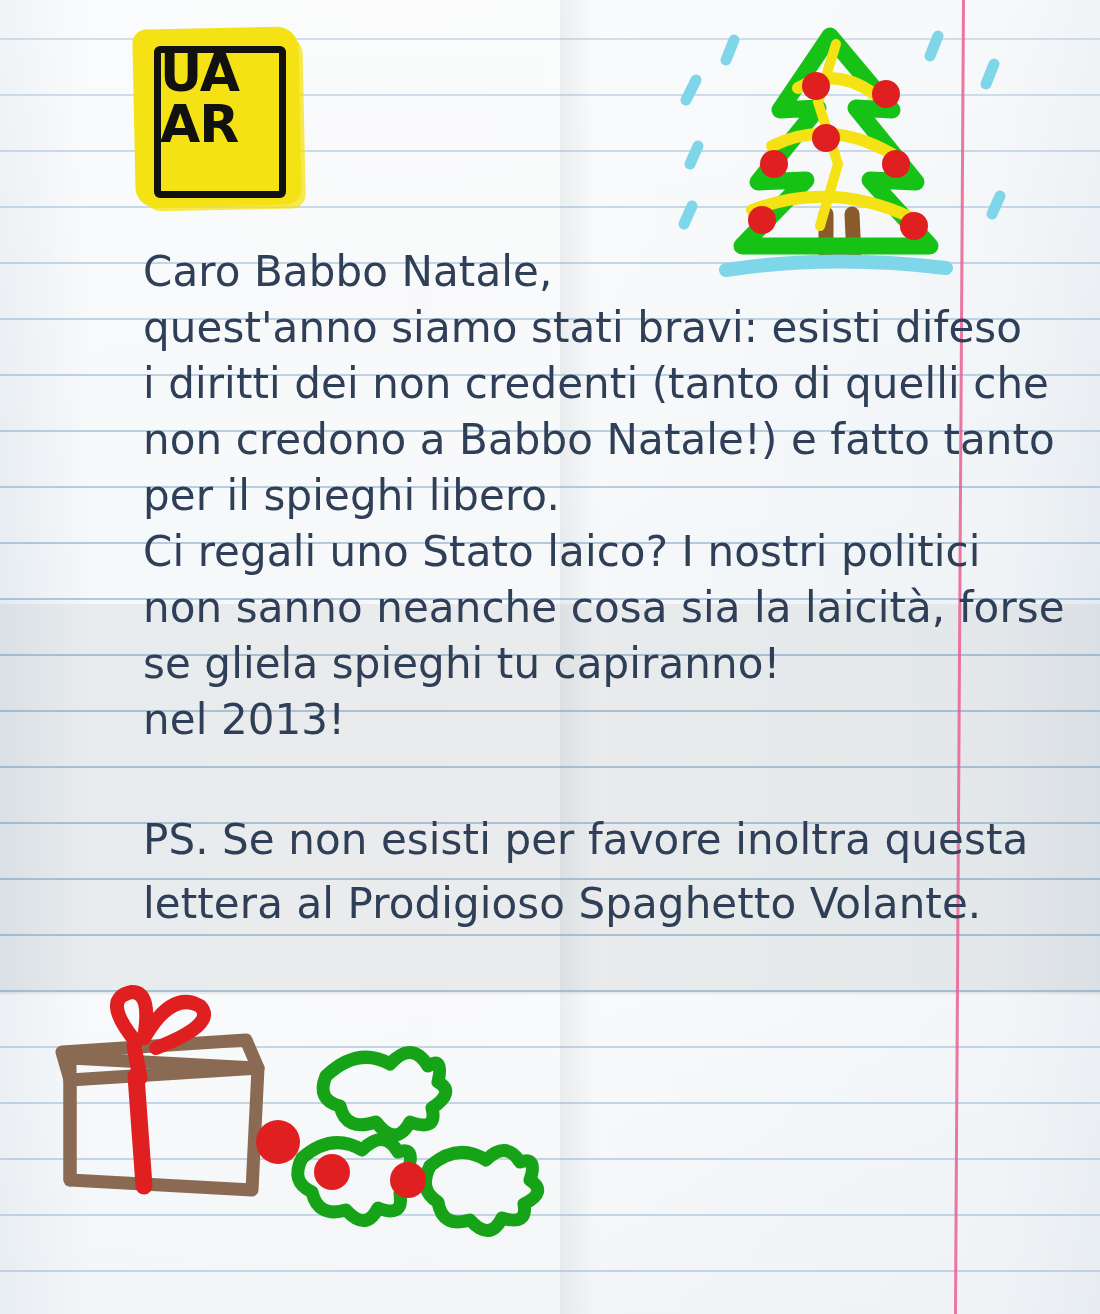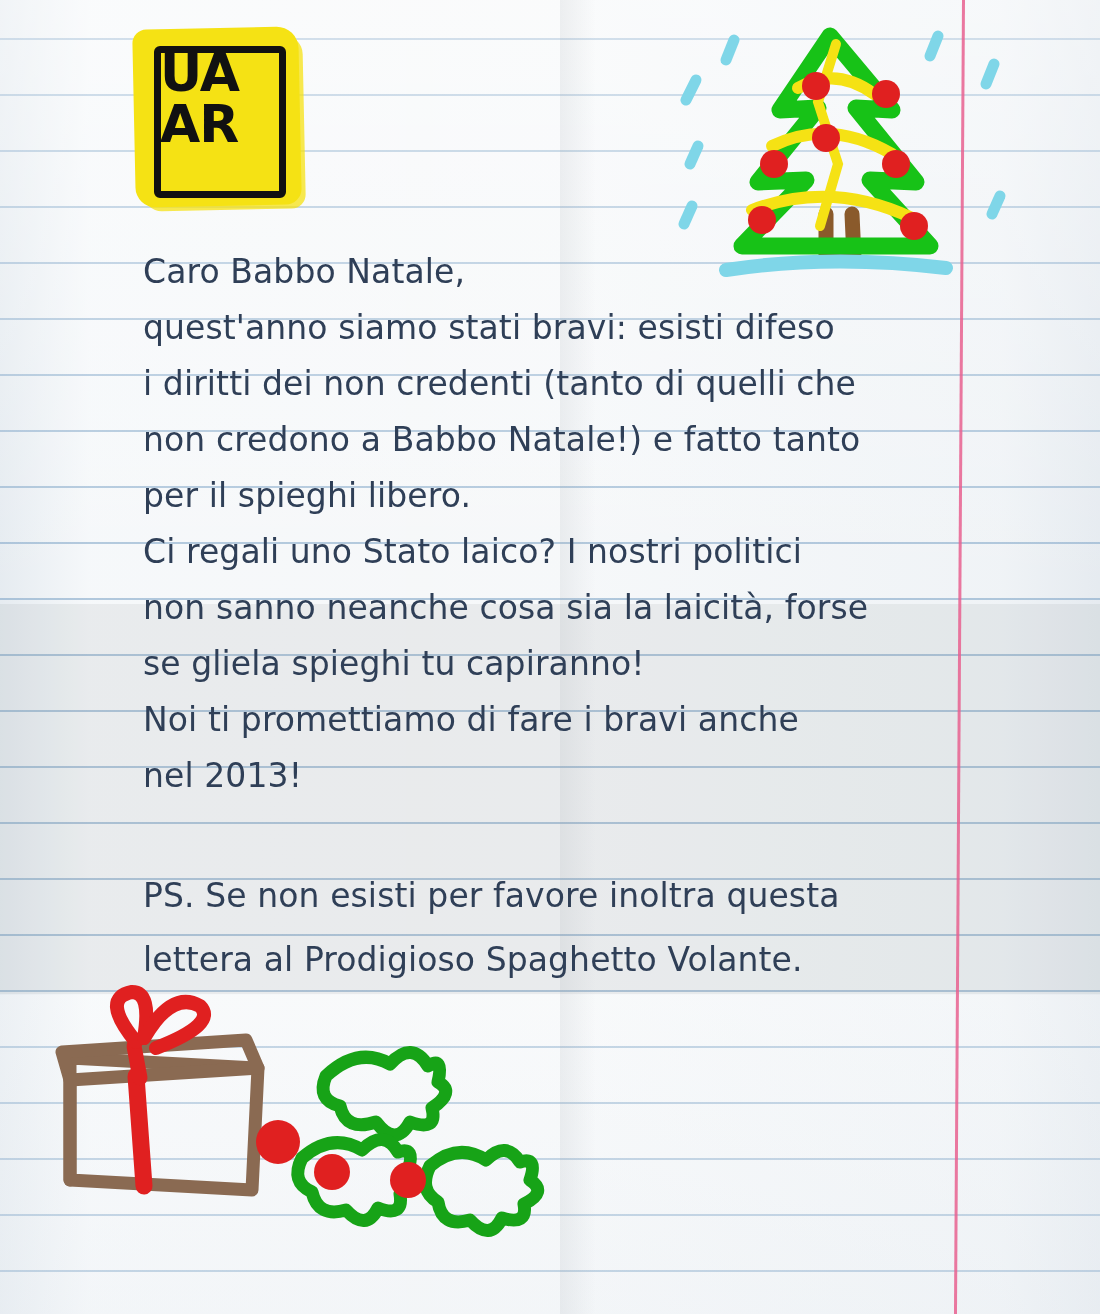--- a/index.html
+++ b/index.html
@@ -121,21 +121,21 @@
   .gift { position: absolute; left: 40px; top: 980px; width: 540px; height: 300px; }
 
   
   .letter {
     position: absolute;
     left: 143px;
     top: 244px;
     width: 800px;
     color: #2f3f57;
     font-family: "DejaVu Sans", sans-serif;
-    font-size: 33px;
+    font-size: 42px;
     line-height: 56px;
     letter-spacing: 0.1px;
   }
   .letter .line {
     white-space: pre;
   }
   .letter .gap { height: 56px; }
   .ps { margin-top: 8px; }
 </style>
 </head>
@@ -223,20 +223,19 @@
 
   <div class="letter">
     <div class="line">Caro Babbo Natale,</div>
     <div class="line">quest'anno siamo stati bravi: esisti difeso</div>
     <div class="line">i diritti dei non credenti (tanto di quelli che</div>
     <div class="line">non credono a Babbo Natale!) e fatto tanto</div>
     <div class="line">per il spieghi libero.</div>
     <div class="line">Ci regali uno Stato laico? I nostri politici</div>
     <div class="line">non sanno neanche cosa sia la laicità, forse</div>
     <div class="line">se gliela spieghi tu capiranno!</div>
-    <div class="line">Noi ti promettiamo di fare i bravi anche</div>
     <div class="line">nel 2013!</div>
     <div class="gap"></div>
     <div class="line ps">PS. Se non esisti per favore inoltra questa</div>
     <div class="line ps">lettera al Prodigioso Spaghetto Volante.</div>
   </div>
 
 </div>
 
 </body></html>

